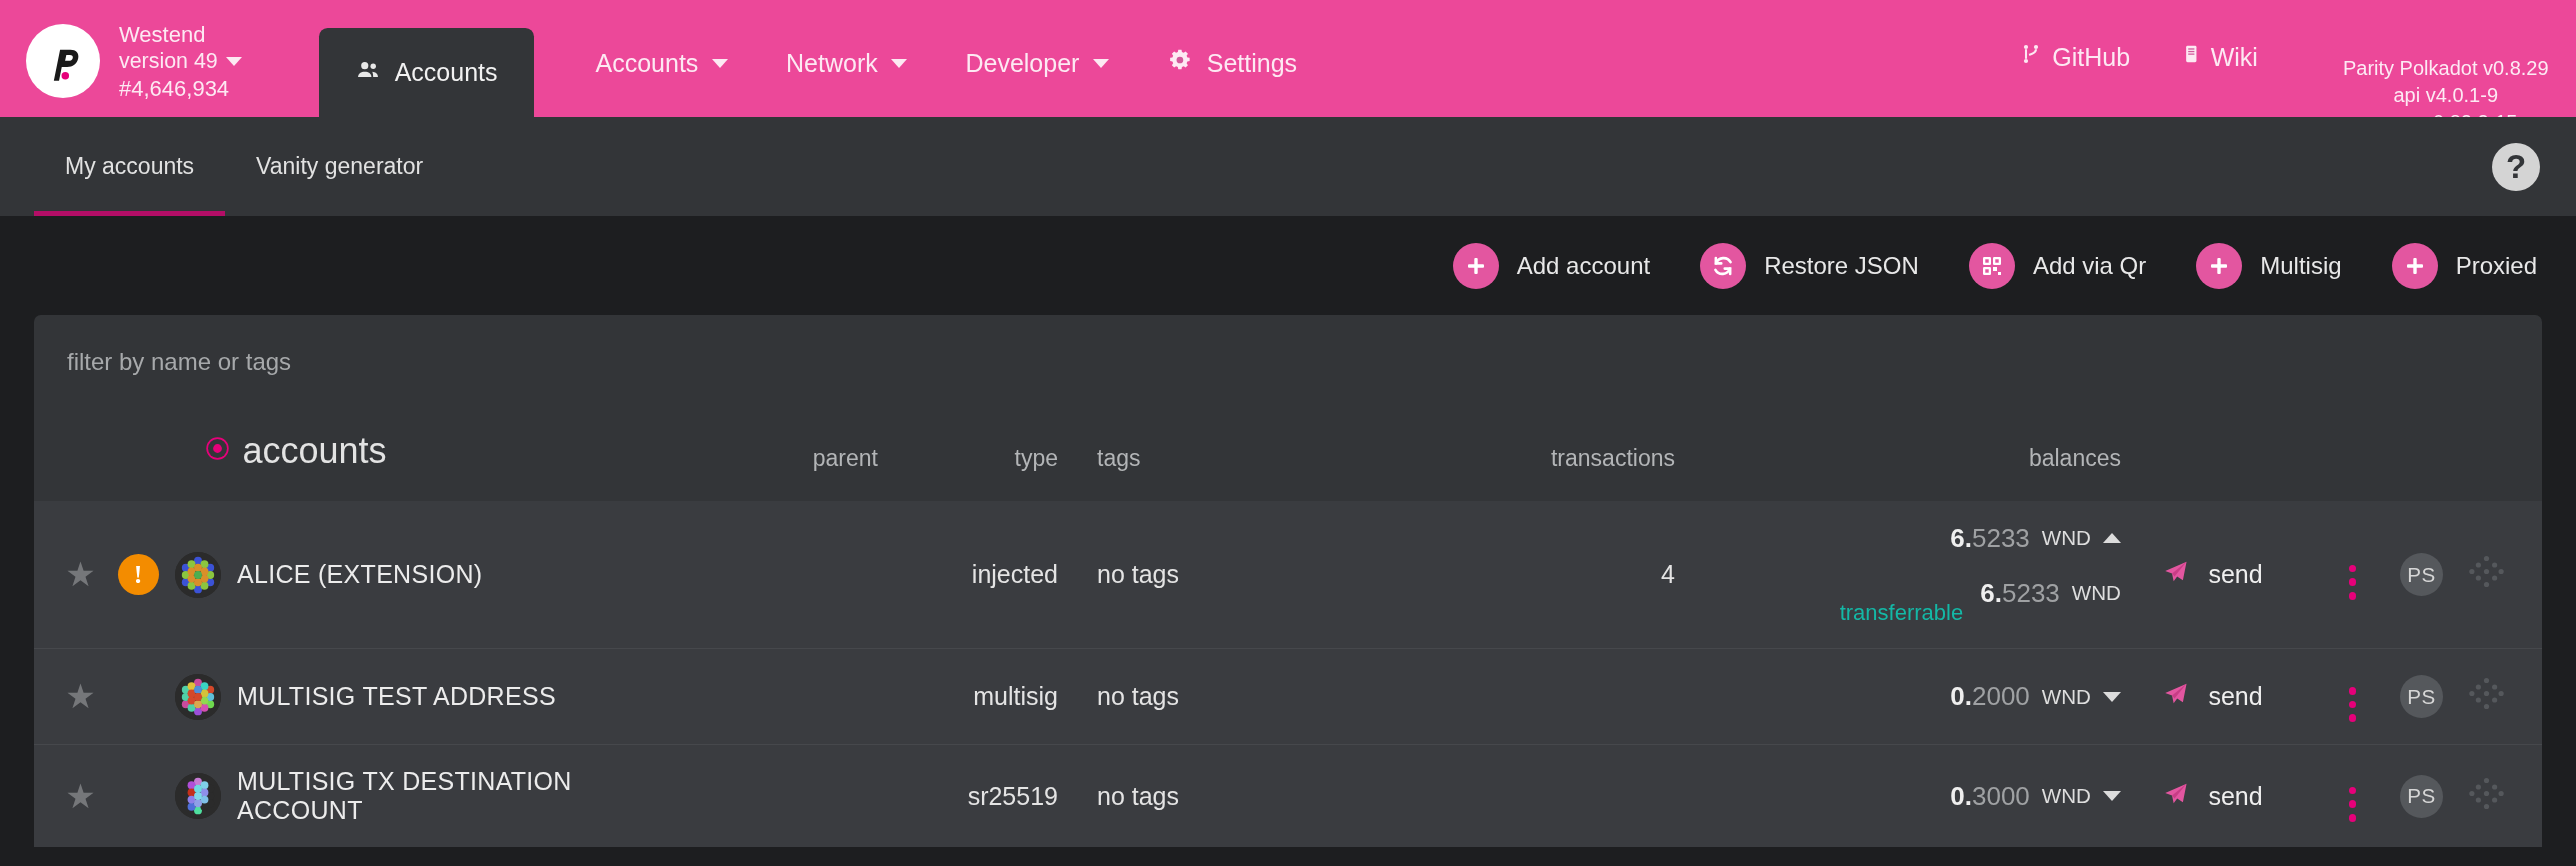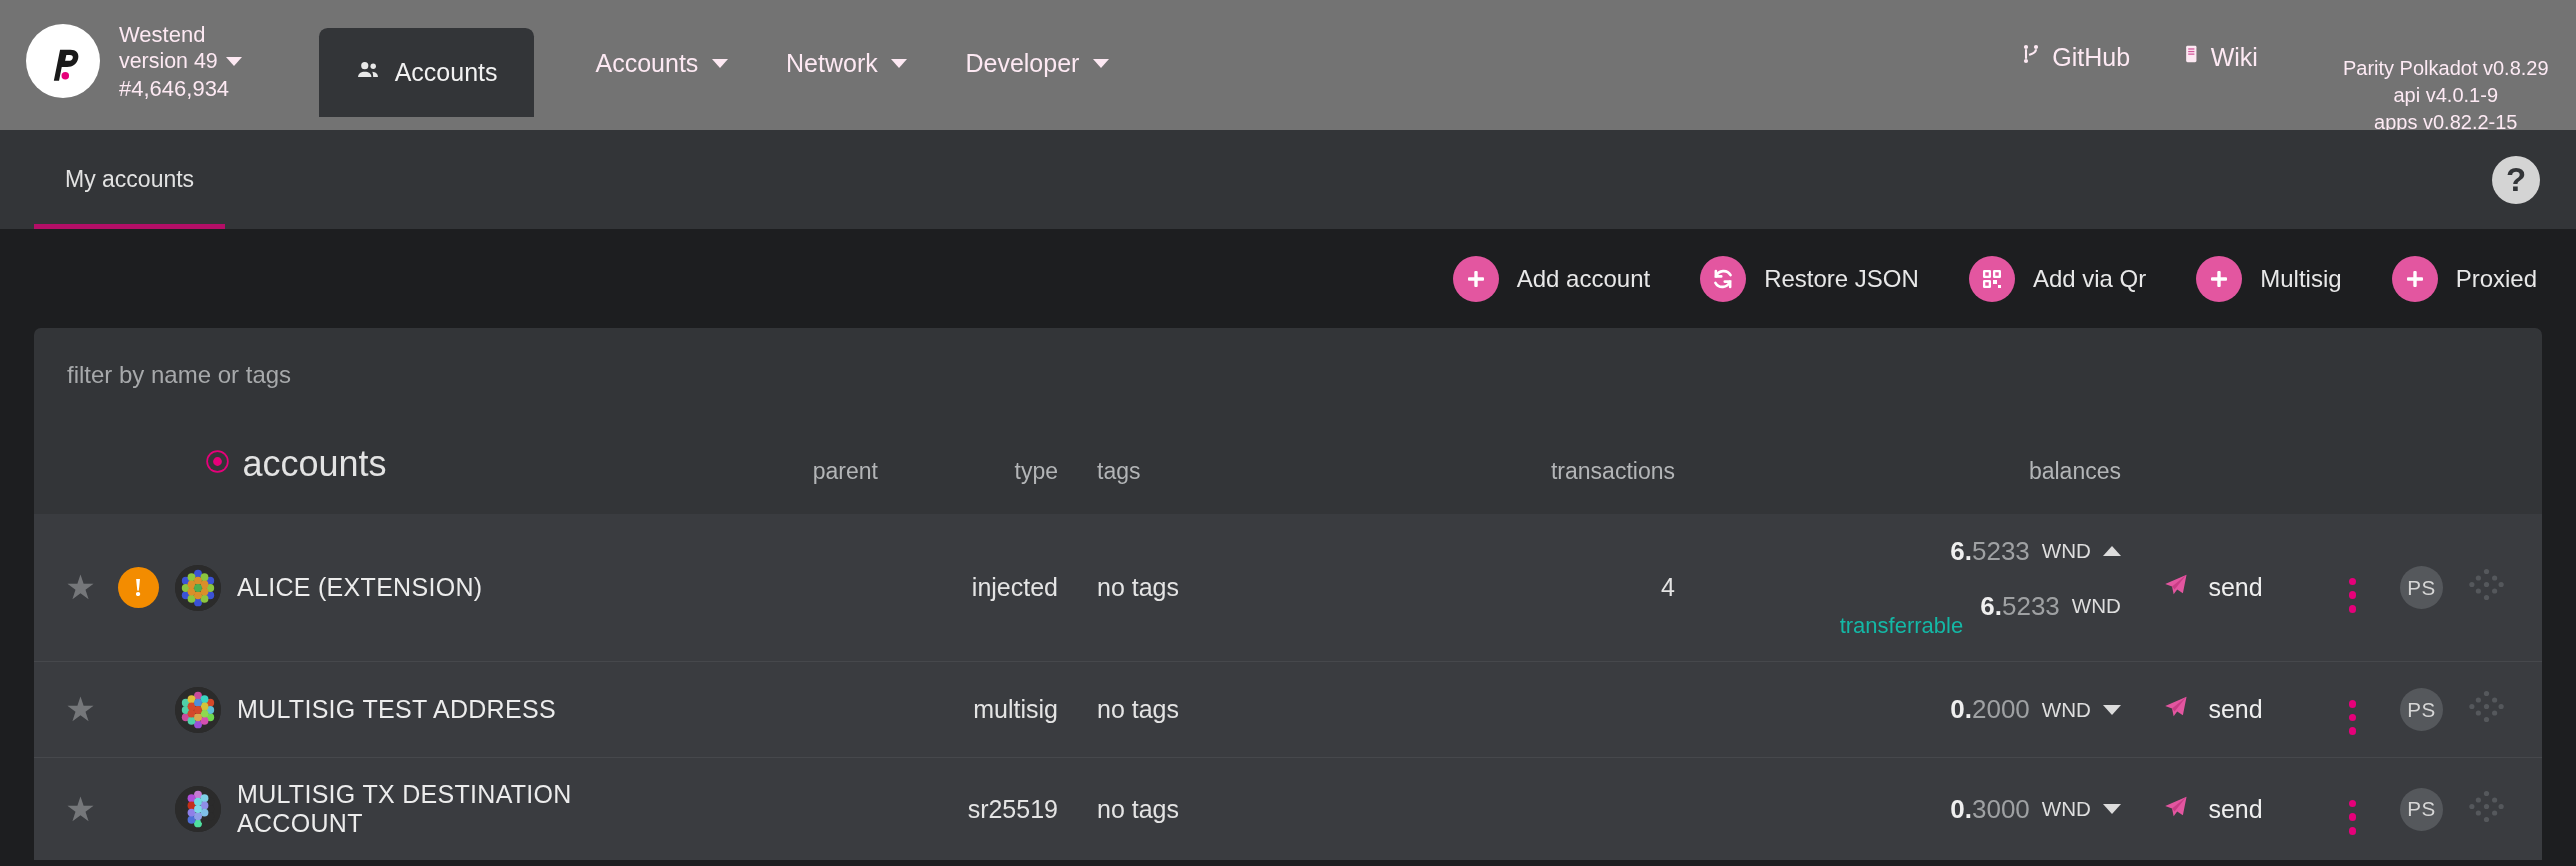--- a/index.html
+++ b/index.html
@@ -6,22 +6,22 @@
   html, body {
     width: 2576px; height: 866px;
     background: #1d1e20;
     font-family: "Liberation Sans", sans-serif;
     overflow: hidden;
   }
 
   
   .header {
     position: relative;
-    height: 130px;
-    background: #737373;
+    height: 117px;
+    background: #ec4899;
     display: flex;
     align-items: flex-start;
   }
   .brand {
     display: flex;
     align-items: center;
     padding: 19px 0 0 26px;
     gap: 19px;
     width: 319px;
   }
@@ -333,20 +333,29 @@
       <span class="caret-down"></span>
     </div>
     <div class="nav-item">
       <span>Network</span>
       <span class="caret-down"></span>
     </div>
     <div class="nav-item">
       <span>Developer</span>
       <span class="caret-down"></span>
     </div>
+    <div class="nav-item">
+      <span>
+        <svg width="26" height="26" viewBox="0 0 24 24" fill="#fde9f3">
+          <path d="M10.4 2.5h3.0l.4 2.1 1.6.7 1.8-1.2 2.1 2.1-1.2 1.8.7 1.6 2.1.4v3.0l-2.1.4-.7 1.6 1.2 1.8-2.1 2.1-1.8-1.2-1.6.7-.4 2.1h-3.0l-.4-2.1-1.6-.7-1.8 1.2-2.1-2.1 1.2-1.8-.7-1.6-2.1-.4v-3.0l2.1-.4.7-1.6-1.2-1.8 2.1-2.1 1.8 1.2 1.6-.7z"></path>
+          <circle cx="11.9" cy="12" r="3.1" fill="#d3599b"></circle>
+        </svg>
+      </span>
+      <span>Settings</span>
+    </div>
   </div>
 
   <div class="header-right">
     <div class="header-link">
       <span>
         <svg width="24" height="26" viewBox="0 0 24 24" fill="none" stroke="#fde9f3" stroke-width="2.1">
           <circle cx="7" cy="5" r="2.1" fill="#fde9f3" stroke="none"></circle>
           <circle cx="17" cy="5" r="2.1" fill="#fde9f3" stroke="none"></circle>
           <circle cx="7" cy="19" r="2.1" fill="#fde9f3" stroke="none"></circle>
           <path d="M7 7.2v9.6"></path>
@@ -370,20 +379,23 @@
       <div>Parity Polkadot v0.8.29</div>
       <div>api v4.0.1-9</div>
       <div>apps v0.82.2-15</div>
     </div>
   </div>
 </div>
 
 <div class="tabbar">
   <div class="tab active">
     <span>My accounts</span>
+  </div>
+  <div class="tab">
+    <span>Vanity generator</span>
   </div>
   <div class="help-btn">
     <span>?</span>
   </div>
 </div>
 
 <div class="actionbar">
 
   <div class="action-btn">
     <span class="circ">

